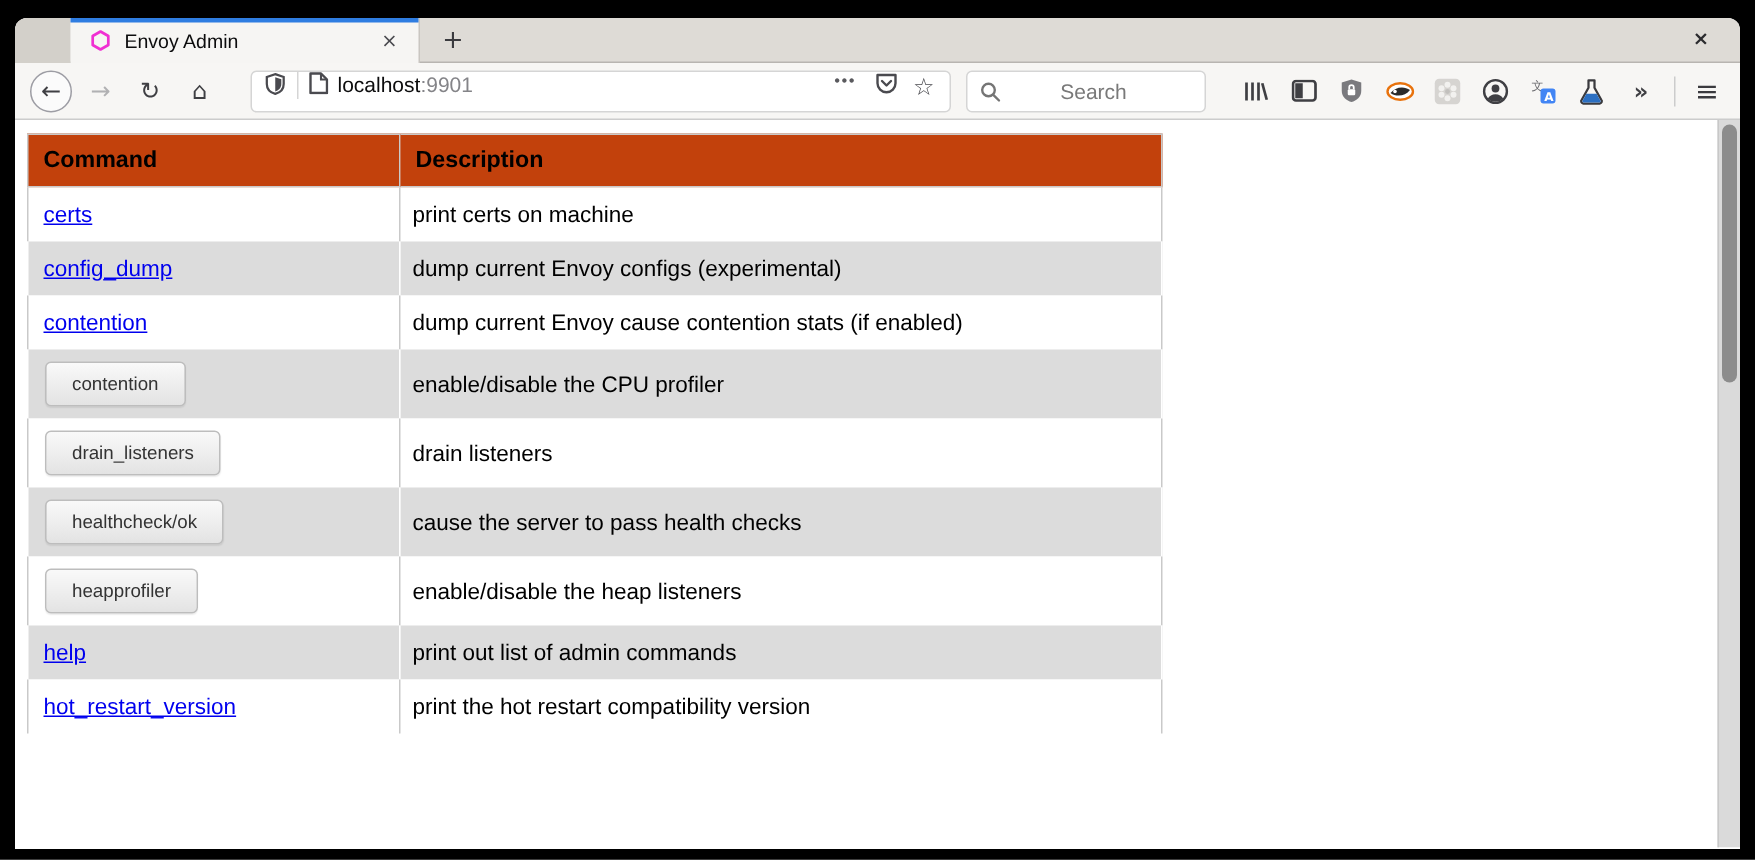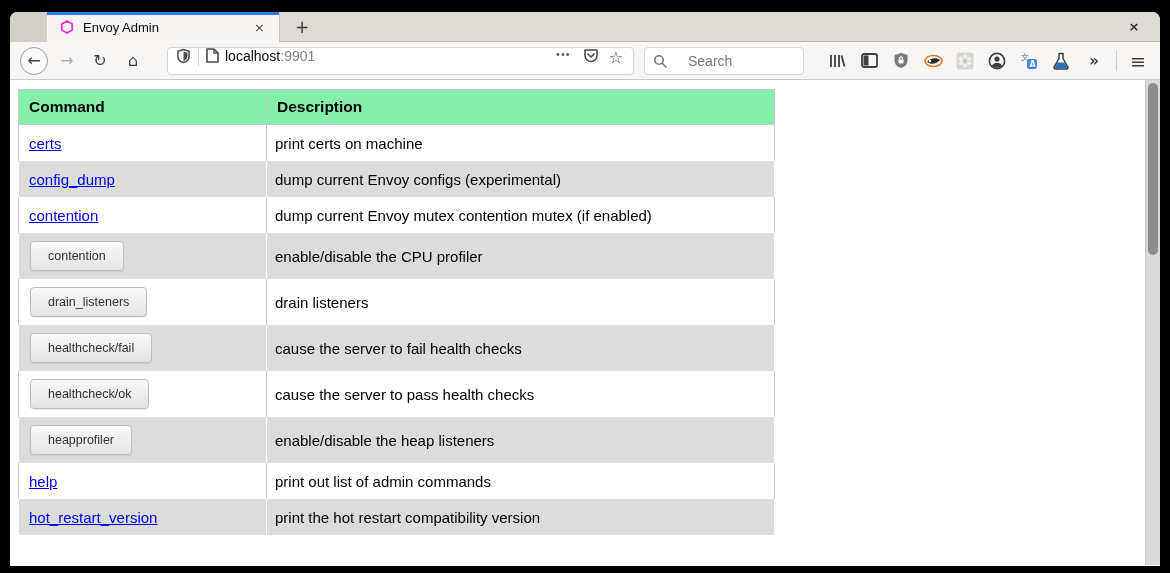--- a/index.html
+++ b/index.html
@@ -40,43 +40,43 @@
   .urlbar .sep { width:1px; height:18px; background:#d5d5d5; margin:0 7px; }
   .url-text { font-size:14px; color:#0c0c0d; margin-left:6px; }
   .url-port { color:#848488; }
   .url-spacer { flex:1; }
   .url-dots { font-size:11px; color:#5a5a5e; letter-spacing:1px; margin-right:12px; }
   .star { font-size:16px; color:#4a4a4f; margin-left:10px; }
 
   .searchbox { flex:none; width:160px; height:28px; margin-left:10px; background:#fff;
                border:1px solid #d5d5d5; border-radius:4px; display:flex; align-items:center;
                padding:0 8px; }
-  .searchbox input { border:none; outline:none; width:110px; font-size:14px; margin-left:21px;
-                     font-family:"Liberation Sans", sans-serif; color:#0c0c0d; background:transparent; }
+  .searchbox input { border:none; outline:none; width:110px; font-size:14px; margin-left:7px;
+                     font-family:"Liberation Sans", sans-serif; color:#0c0c0d; background:transparent;text-align:center; }
   .searchbox input::placeholder { color:#797979; }
 
   .toolbar-icons { display:flex; align-items:center; margin-left:22px; }
   .tool-icon { width:22px; height:22px; margin-right:10px; display:flex; align-items:center;
                justify-content:center; flex:none; }
   .chev { font-size:15px; font-weight:bold; color:#3f3f43; letter-spacing:-2px; }
   .navbar .vsep { width:1px; height:20px; background:#ccc; margin:0 8px 0 2px; flex:none; }
   .menu-btn { width:26px; height:26px; display:flex; align-items:center; justify-content:center;
               font-size:19px; color:#3a3a3e; flex:none; }
 
   
   .content { position:relative; height:485px; background:#fff; overflow:hidden; }
   .scrollbar { position:absolute; right:0; top:0; width:15px; height:100%; background:#dadada;
                border-left:1px solid #c8c8c8; }
   .scroll-thumb { position:absolute; left:2px; top:3px; width:10px; height:172px; background:#8c8c8c;
                   border-radius:5px; }
 
   table { border-collapse:separate; border-spacing:0; margin:9px 0 0 8px; table-layout:fixed;
           width:757px; font-size:15px; color:#000; }
   col.c1 { width:249px; } col.c2 { width:508px; }
-  th { height:36px; text-align:left; font-size:15.5px; font-weight:bold; background:#86efac;
+  th { height:36px; text-align:left; font-size:15.5px; font-weight:bold; background:#c2410c;
        border-top:1px solid #c9c9c9; border-bottom:1px solid #c9c9c9; border-right:1px solid #c9c9c9;
        padding-left:10px; }
   th:first-child { border-left:1px solid #c9c9c9; }
   td { vertical-align:middle; border-right:1px solid; padding-left:8px; }
   td:first-child { border-left:1px solid; padding-left:10px; }
   tbody tr:nth-child(odd) { background:#fff; }
   tbody tr:nth-child(odd) td { border-color:#c9c9c9; }
   tbody tr:nth-child(even) { background:#dcdcdc; }
   tbody tr:nth-child(even) td { border-color:#ffffff; }
   tr.link td { height:36px; }
@@ -239,33 +239,29 @@
           <tr class="link">
             <td><a href="#">certs</a></td>
             <td>print certs on machine</td>
           </tr>
           <tr class="link">
             <td><a href="#">config_dump</a></td>
             <td>dump current Envoy configs (experimental)</td>
           </tr>
           <tr class="link">
             <td><a href="#">contention</a></td>
-            <td>dump current Envoy mutex contention mutex (if enabled)</td>
+            <td>dump current Envoy cause contention stats (if enabled)</td>
           </tr>
           <tr class="button">
             <td><button>contention</button></td>
             <td>enable/disable the CPU profiler</td>
           </tr>
           <tr class="button">
             <td><button>drain_listeners</button></td>
             <td>drain listeners</td>
-          </tr>
-          <tr class="button">
-            <td><button>healthcheck/fail</button></td>
-            <td>cause the server to fail health checks</td>
           </tr>
           <tr class="button">
             <td><button>healthcheck/ok</button></td>
             <td>cause the server to pass health checks</td>
           </tr>
           <tr class="button">
             <td><button>heapprofiler</button></td>
             <td>enable/disable the heap listeners</td>
           </tr>
           <tr class="link">

